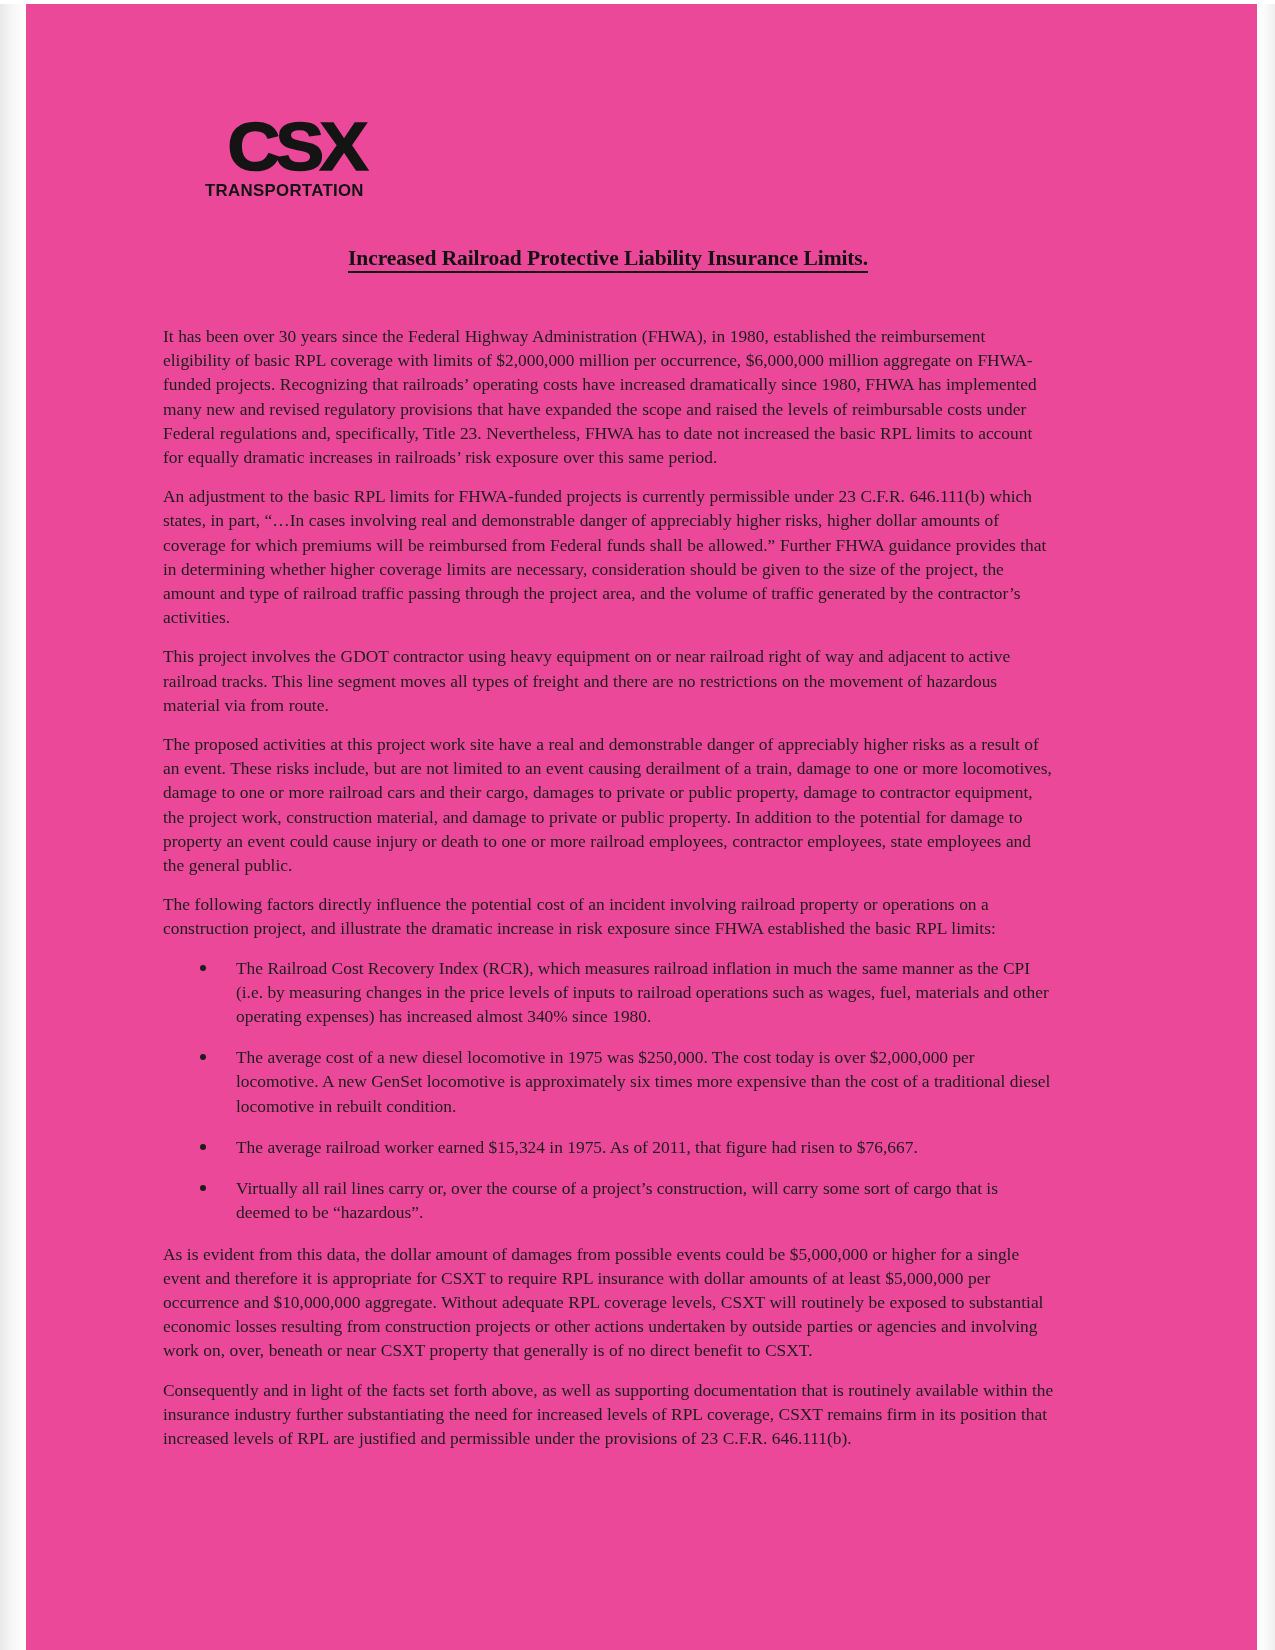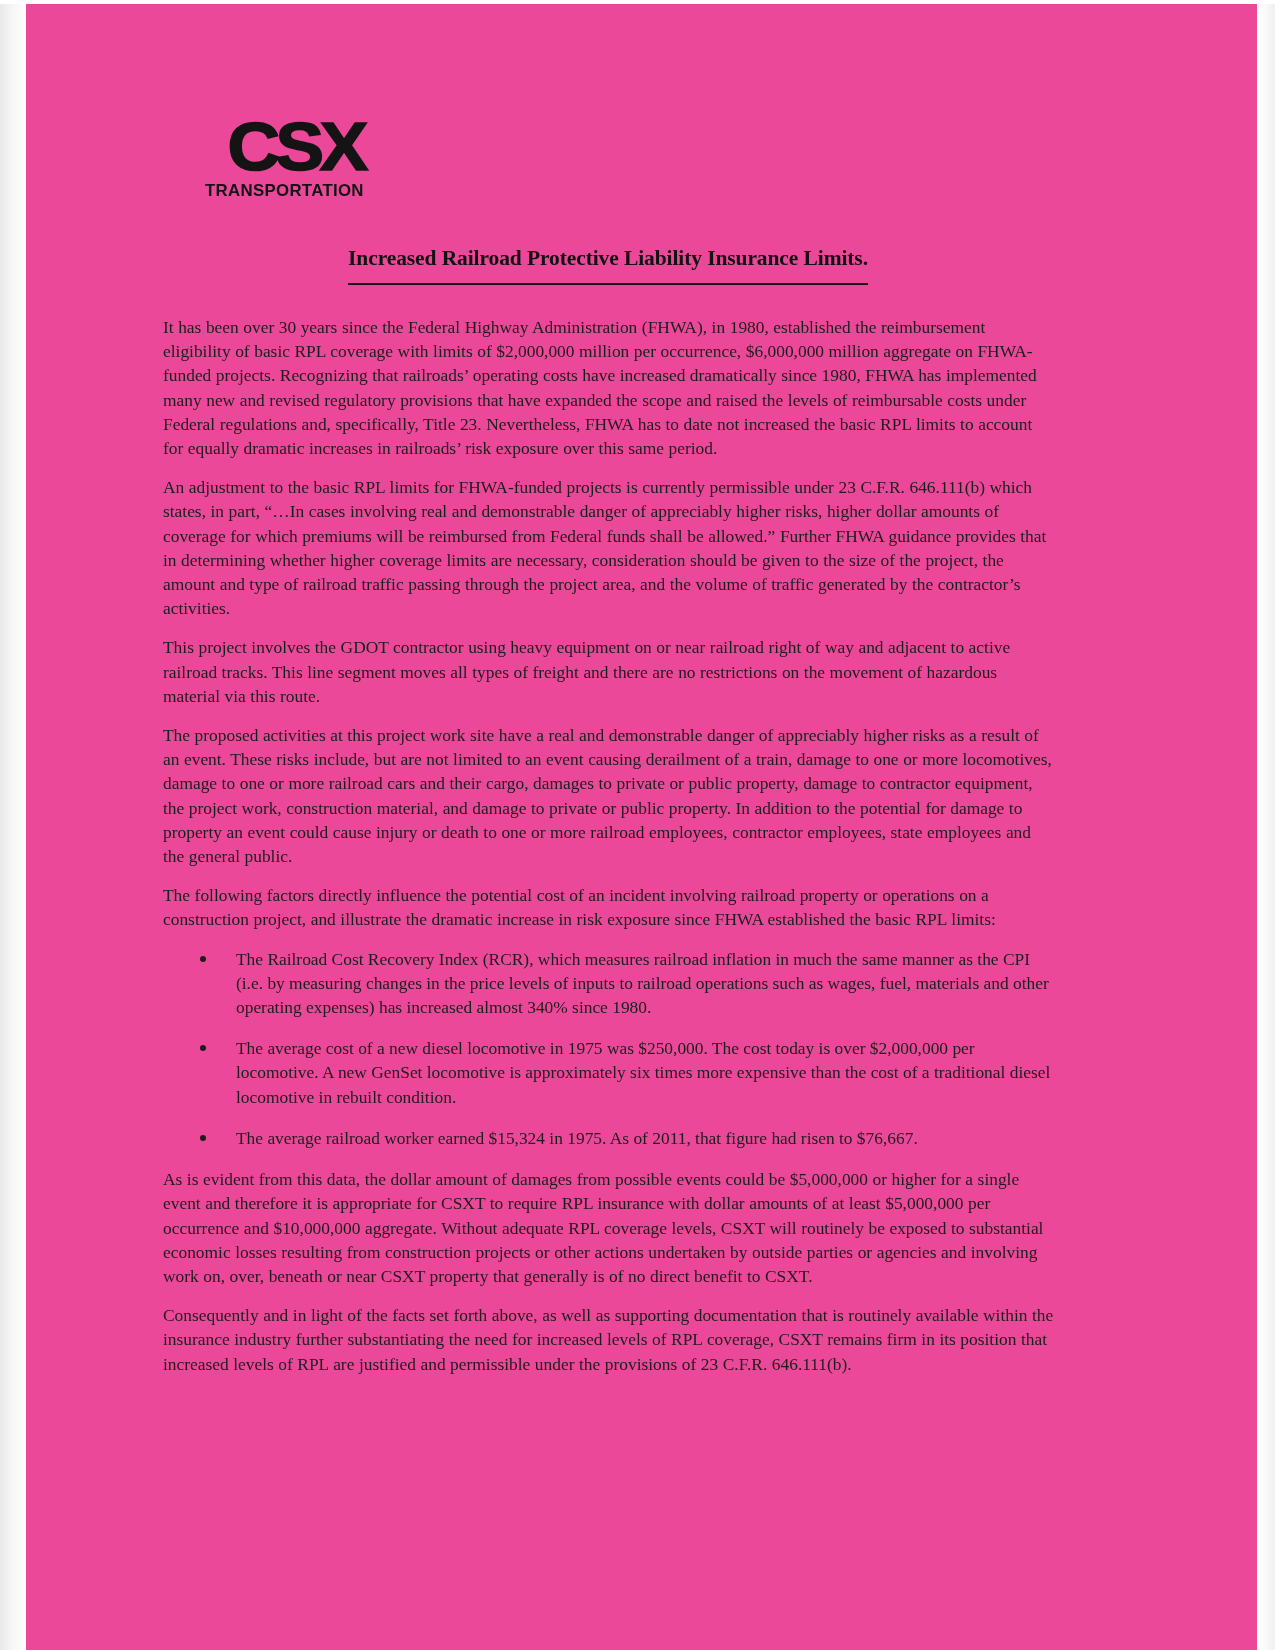--- a/index.html
+++ b/index.html
@@ -79,28 +79,28 @@
     top: 242px;
     width: 890px;
     text-align: center;
     font-size: 21.5px;
     font-weight: bold;
     letter-spacing: -0.1px;
     color: #121212;
   }
   .doc-title span {
     border-bottom: 2px solid #121212;
-    padding-bottom: 13px;
+    padding-bottom: 1px;
   }
 
   
   .body-area {
     position: absolute;
     left: 163px;
-    top: 311px;
+    top: 320px;
     width: 893px;
   }
   p.para {
     margin: 0 0 15px 0;
     font-size: 17.4px;
     line-height: 24.2px;
     text-align: left;
     color: #1d1d1d;
     word-spacing: 0.2px;
   }
@@ -143,39 +143,43 @@
   <div class="doc-title">
     <span>Increased Railroad Protective Liability Insurance Limits.</span>
   </div>
 
   <div class="body-area">
 
     <p class="para">It has been over 30 years since the Federal Highway Administration (FHWA), in 1980, established the reimbursement eligibility of basic RPL coverage with limits of $2,000,000 million per occurrence, $6,000,000 million aggregate on FHWA-funded projects.  Recognizing that railroads’ operating costs have increased dramatically since 1980, FHWA has implemented many new and revised regulatory provisions that have expanded the scope and raised the levels of reimbursable costs under Federal regulations and, specifically, Title 23.  Nevertheless, FHWA has to date not increased the basic RPL limits to account for equally dramatic increases in railroads’ risk exposure over this same period.</p>
 
     <p class="para">An adjustment to the basic RPL limits for FHWA-funded projects is currently permissible under 23 C.F.R. 646.111(b) which states, in part, “…In cases involving real and demonstrable danger of appreciably higher risks, higher dollar amounts of coverage for which premiums will be reimbursed from Federal funds shall be allowed.”  Further FHWA guidance provides that in determining whether higher coverage limits are necessary, consideration should be given to the size of the project, the amount and type of railroad traffic passing through the project area, and the volume of traffic generated by the contractor’s activities.</p>
 
-    <p class="para">This project involves the GDOT contractor using heavy equipment on or near railroad right of way and adjacent to active railroad tracks.   This line segment moves all types of freight and there are no restrictions on the movement of hazardous material via this route.</p>
+    <p class="para">This project involves the GDOT contractor using heavy equipment on or near railroad right of way and adjacent to active railroad tracks.   This line segment moves all types of freight and there are no restrictions on the movement of hazardous material via from route.</p>
 
     <p class="para">The proposed activities at this project work site have a real and demonstrable danger of appreciably higher risks as a result of an event.  These risks include, but are not limited to an event causing derailment of a train, damage to one or more locomotives, damage to one or more railroad cars and their cargo, damages to private or public property, damage to contractor equipment, the project work, construction material, and damage to private or public property.  In addition to the potential for damage to property an event could cause injury or death to one or more railroad employees, contractor employees, state employees and the general public.</p>
 
     <p class="para">The following factors directly influence the potential cost of an incident involving railroad property or operations on a construction project, and illustrate the dramatic increase in risk exposure since FHWA established the basic RPL limits:</p>
 
     <ul class="factors">
       <li>
         <span class="bullet-dot"></span>
         <span>The Railroad Cost Recovery Index (RCR), which measures railroad inflation in much the same manner as the CPI (i.e. by measuring changes in the price levels of inputs to railroad operations such as wages, fuel, materials and other operating expenses) has increased almost 340% since 1980.</span>
       </li>
       <li>
         <span class="bullet-dot"></span>
         <span>The average cost of a new diesel locomotive in 1975 was $250,000.  The cost today is over $2,000,000 per locomotive.  A new GenSet locomotive is approximately six times more expensive than the cost of a traditional diesel locomotive in rebuilt condition.</span>
       </li>
       <li>
         <span class="bullet-dot"></span>
         <span>The average railroad worker earned $15,324 in 1975.  As of 2011, that figure had risen to $76,667.</span>
       </li>
+      <li>
+        <span class="bullet-dot"></span>
+        <span>Virtually all rail lines carry or, over the course of a project’s construction, will carry some sort of cargo that is deemed to be “hazardous”.</span>
+      </li>
     </ul>
 
     <p class="para after-list">As is evident from this data, the dollar amount of damages from possible events could be $5,000,000 or higher for a single event and therefore it is appropriate for CSXT to require RPL insurance with dollar amounts of at least $5,000,000 per occurrence and $10,000,000 aggregate.  Without adequate RPL coverage levels, CSXT will routinely be exposed to substantial economic losses resulting from construction projects or other actions undertaken by outside parties or agencies and involving work on, over, beneath or near CSXT property that generally is of no direct benefit to CSXT.</p>
 
     <p class="para">Consequently and in light of the facts set forth above, as well as supporting documentation that is routinely available within the insurance industry further substantiating the need for increased levels of RPL coverage, CSXT remains firm in its position that increased levels of RPL are justified and permissible under the provisions of 23 C.F.R. 646.111(b).</p>
 
   </div>
 
 </div>
 

